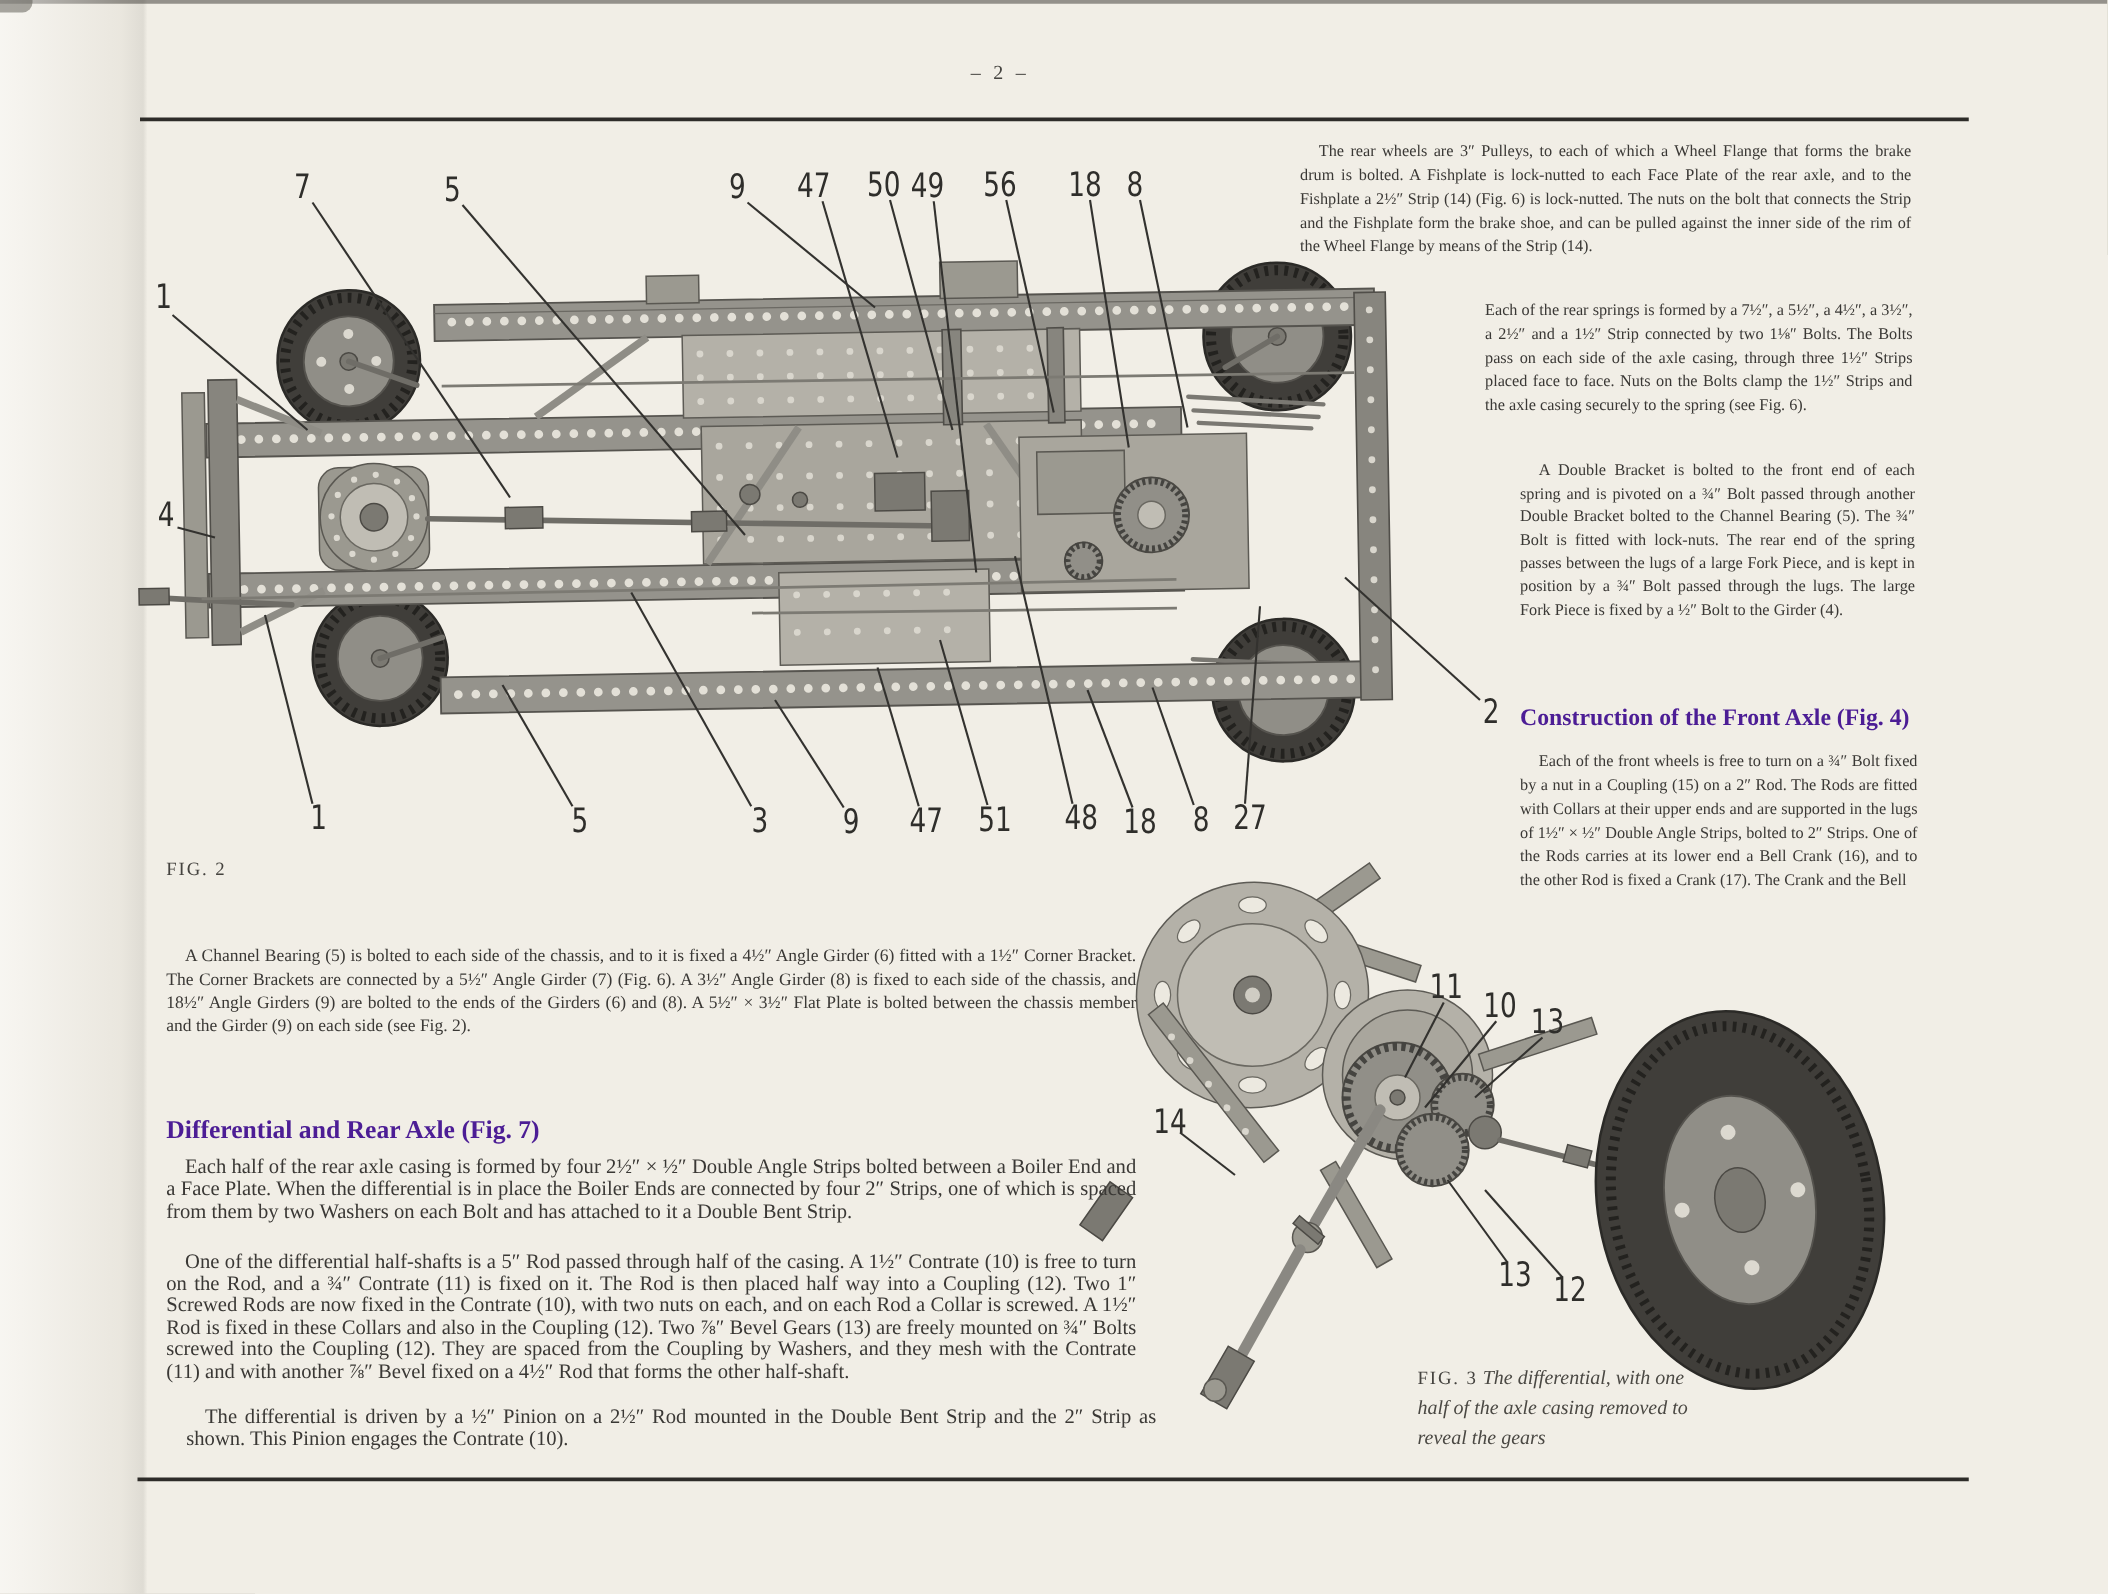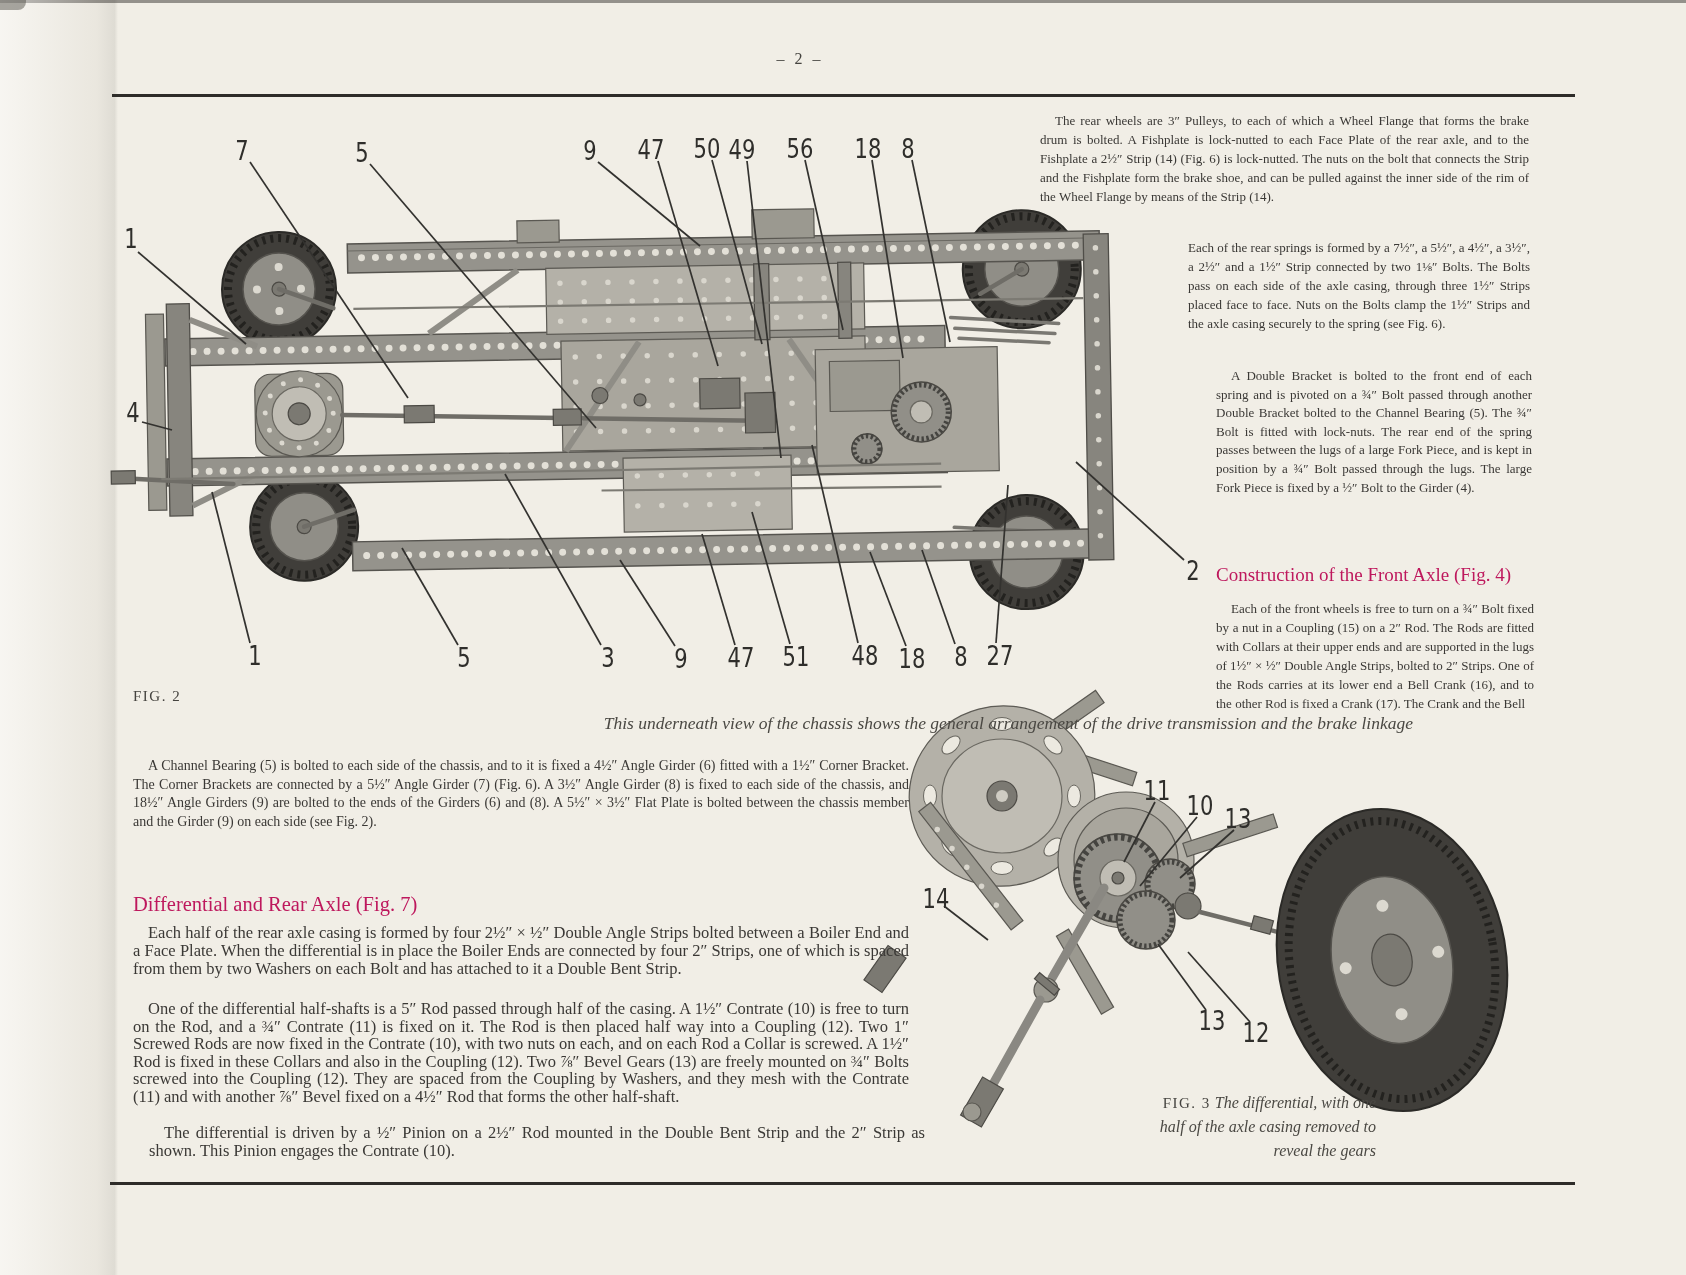--- a/index.html
+++ b/index.html
@@ -12,26 +12,26 @@
   .scan-top-edge{position:absolute;left:0;top:0;width:100%;height:3px;background:#47463f;opacity:.55;}
   .scan-left-edge{position:absolute;left:0;top:0;width:118px;height:100%;
     background:linear-gradient(to right,rgba(255,255,255,.45),rgba(120,115,100,.06) 82%,rgba(60,58,50,.10) 97%,rgba(0,0,0,0));}
   .scan-corner{position:absolute;left:0;top:0;width:26px;height:10px;background:#55534c;opacity:.5;border-radius:0 0 8px 0;}
   .rule{position:absolute;background:#2e2c29;}
   .rule.top{left:112px;top:94px;width:1463px;height:2.6px;}
   .rule.bottom{left:110px;top:1182px;width:1465px;height:3px;}
   .pageno{position:absolute;left:700px;top:50px;width:200px;text-align:center;
     font-size:16px;letter-spacing:3px;color:#45433f;}
   .art{position:absolute;left:0;top:0;z-index:1;pointer-events:none;}
-  .txt{position:absolute;z-index:2;text-align:right;}
+  .txt{position:absolute;z-index:2;}
   .jp{text-align:justify;}
   .ind{text-indent:15px;}
   .rcol{font-size:13px;line-height:19px;}
   .lcol{font-size:14px;}
-  .h-serif{font-weight:normal;color:#be185d;z-index:2;position:absolute;}
+  .h-serif{font-weight:bold;color:#4c1d95;z-index:2;position:absolute;}
   .figlabel{font-size:15px;letter-spacing:1.5px;color:#45433f;}
   .figcap{font-style:italic;color:#4a4843;}
   .co{position:absolute;z-index:3;font-family:"DejaVu Sans",sans-serif;font-size:27px;
     color:#2f2e2b;transform:translate(-50%,-50%) scaleX(.78);white-space:nowrap;}
   
   .girder{fill:#95938c;stroke:#56544f;stroke-width:1.5;}
   .girder2{fill:#87857e;stroke:#504e49;stroke-width:1.3;}
   .plate{fill:#b4b1a8;stroke:#5d5b55;stroke-width:1.2;}
   .plate2{fill:#a9a69d;stroke:#5d5b55;stroke-width:1.2;}
   .holes{stroke:#e3e0d7;stroke-width:7;stroke-linecap:round;stroke-dasharray:0 14;fill:none;}
@@ -281,21 +281,20 @@
 
   <p class="txt rcol jp" style="left:1188px;top:238px;width:342px;margin:0">Each of the rear springs is formed by a 7½″, a 5½″, a 4½″, a 3½″, a 2½″ and a 1½″ Strip connected by two 1⅛″ Bolts.  The Bolts pass on each side of the axle casing, through three 1½″ Strips placed face to face. Nuts on the Bolts clamp the 1½″ Strips and the axle casing securely to the spring (see Fig. 6).</p>
 
   <p class="txt rcol jp ind" style="left:1216px;top:367px;width:316px;margin:0;line-height:18.6px">A Double Bracket is bolted to the front end of each spring and is pivoted on a ¾″ Bolt passed through another Double Bracket bolted to the Channel Bearing (5). The ¾″ Bolt is fitted with lock-nuts. The rear end of the spring passes between the lugs of a large Fork Piece, and is kept in position by a ¾″ Bolt passed through the lugs. The large Fork Piece is fixed by a ½″ Bolt to the Girder (4).</p>
 
   <h3 class="h-serif" style="left:1216px;top:564px;font-size:19px;margin:0">Construction of the Front Axle (Fig. 4)</h3>
 
   <p class="txt rcol jp ind" style="left:1216px;top:599px;width:318px;margin:0">Each of the front wheels is free to turn on a ¾″ Bolt fixed by a nut in a Coupling (15) on a 2″ Rod. The Rods are fitted with Collars at their upper ends and are supported in the lugs of 1½″ × ½″ Double Angle Strips, bolted to 2″ Strips. One of the Rods carries at its lower end a Bell Crank (16), and to the other Rod is fixed a Crank (17). The Crank and the Bell</p>
 
   <div class="txt figlabel" style="left:133px;top:688px">FIG. 2</div>
-  <div class="txt figcap" style="left:133px;top:713px;width:1280px;font-size:17.5px">This underneath view of the chassis shows the general arrangement of the drive transmission and the brake linkage</div>
 
   <p class="txt lcol jp ind" style="left:133px;top:757px;width:776px;margin:0;line-height:18.6px">A Channel Bearing (5) is bolted to each side of the chassis, and to it is fixed a 4½″ Angle Girder (6) fitted with a 1½″ Corner Bracket. The Corner Brackets are connected by a 5½″ Angle Girder (7) (Fig. 6). A 3½″ Angle Girder (8) is fixed to each side of the chassis, and 18½″ Angle Girders (9) are bolted to the ends of the Girders (6) and (8). A 5½″ × 3½″ Flat Plate is bolted between the chassis member and the Girder (9) on each side (see Fig. 2).</p>
 
   <h3 class="h-serif" style="left:133px;top:893px;font-size:20.5px;margin:0">Differential and Rear Axle (Fig. 7)</h3>
 
   <p class="txt lcol jp ind" style="left:133px;top:924px;width:776px;margin:0;line-height:18.2px;font-size:16.5px">Each half of the rear axle casing is formed by four 2½″ × ½″ Double Angle Strips bolted between a Boiler End and a Face Plate. When the differential is in place the Boiler Ends are connected by four 2″ Strips, one of which is spaced from them by two Washers on each Bolt and has attached to it a Double Bent Strip.</p>
 
   <p class="txt lcol jp ind" style="left:133px;top:1000px;width:776px;margin:0;line-height:17.6px;font-size:16.5px">One of the differential half-shafts is a 5″ Rod passed through half of the casing. A 1½″ Contrate (10) is free to turn on the Rod, and a ¾″ Contrate (11) is fixed on it. The Rod is then placed half way into a Coupling (12). Two 1″ Screwed Rods are now fixed in the Contrate (10), with two nuts on each, and on each Rod a Collar is screwed. A 1½″ Rod is fixed in these Collars and also in the Coupling (12). Two ⅞″ Bevel Gears (13) are freely mounted on ¾″ Bolts screwed into the Coupling (12). They are spaced from the Coupling by Washers, and they mesh with the Contrate (11) and with another ⅞″ Bevel fixed on a 4½″ Rod that forms the other half-shaft.</p>
 
   <p class="txt lcol jp ind" style="left:149px;top:1124px;width:776px;margin:0;line-height:18px;font-size:16.5px">The differential is driven by a ½″ Pinion on a 2½″ Rod mounted in the Double Bent Strip and the 2″ Strip as shown. This Pinion engages the Contrate (10).</p>

